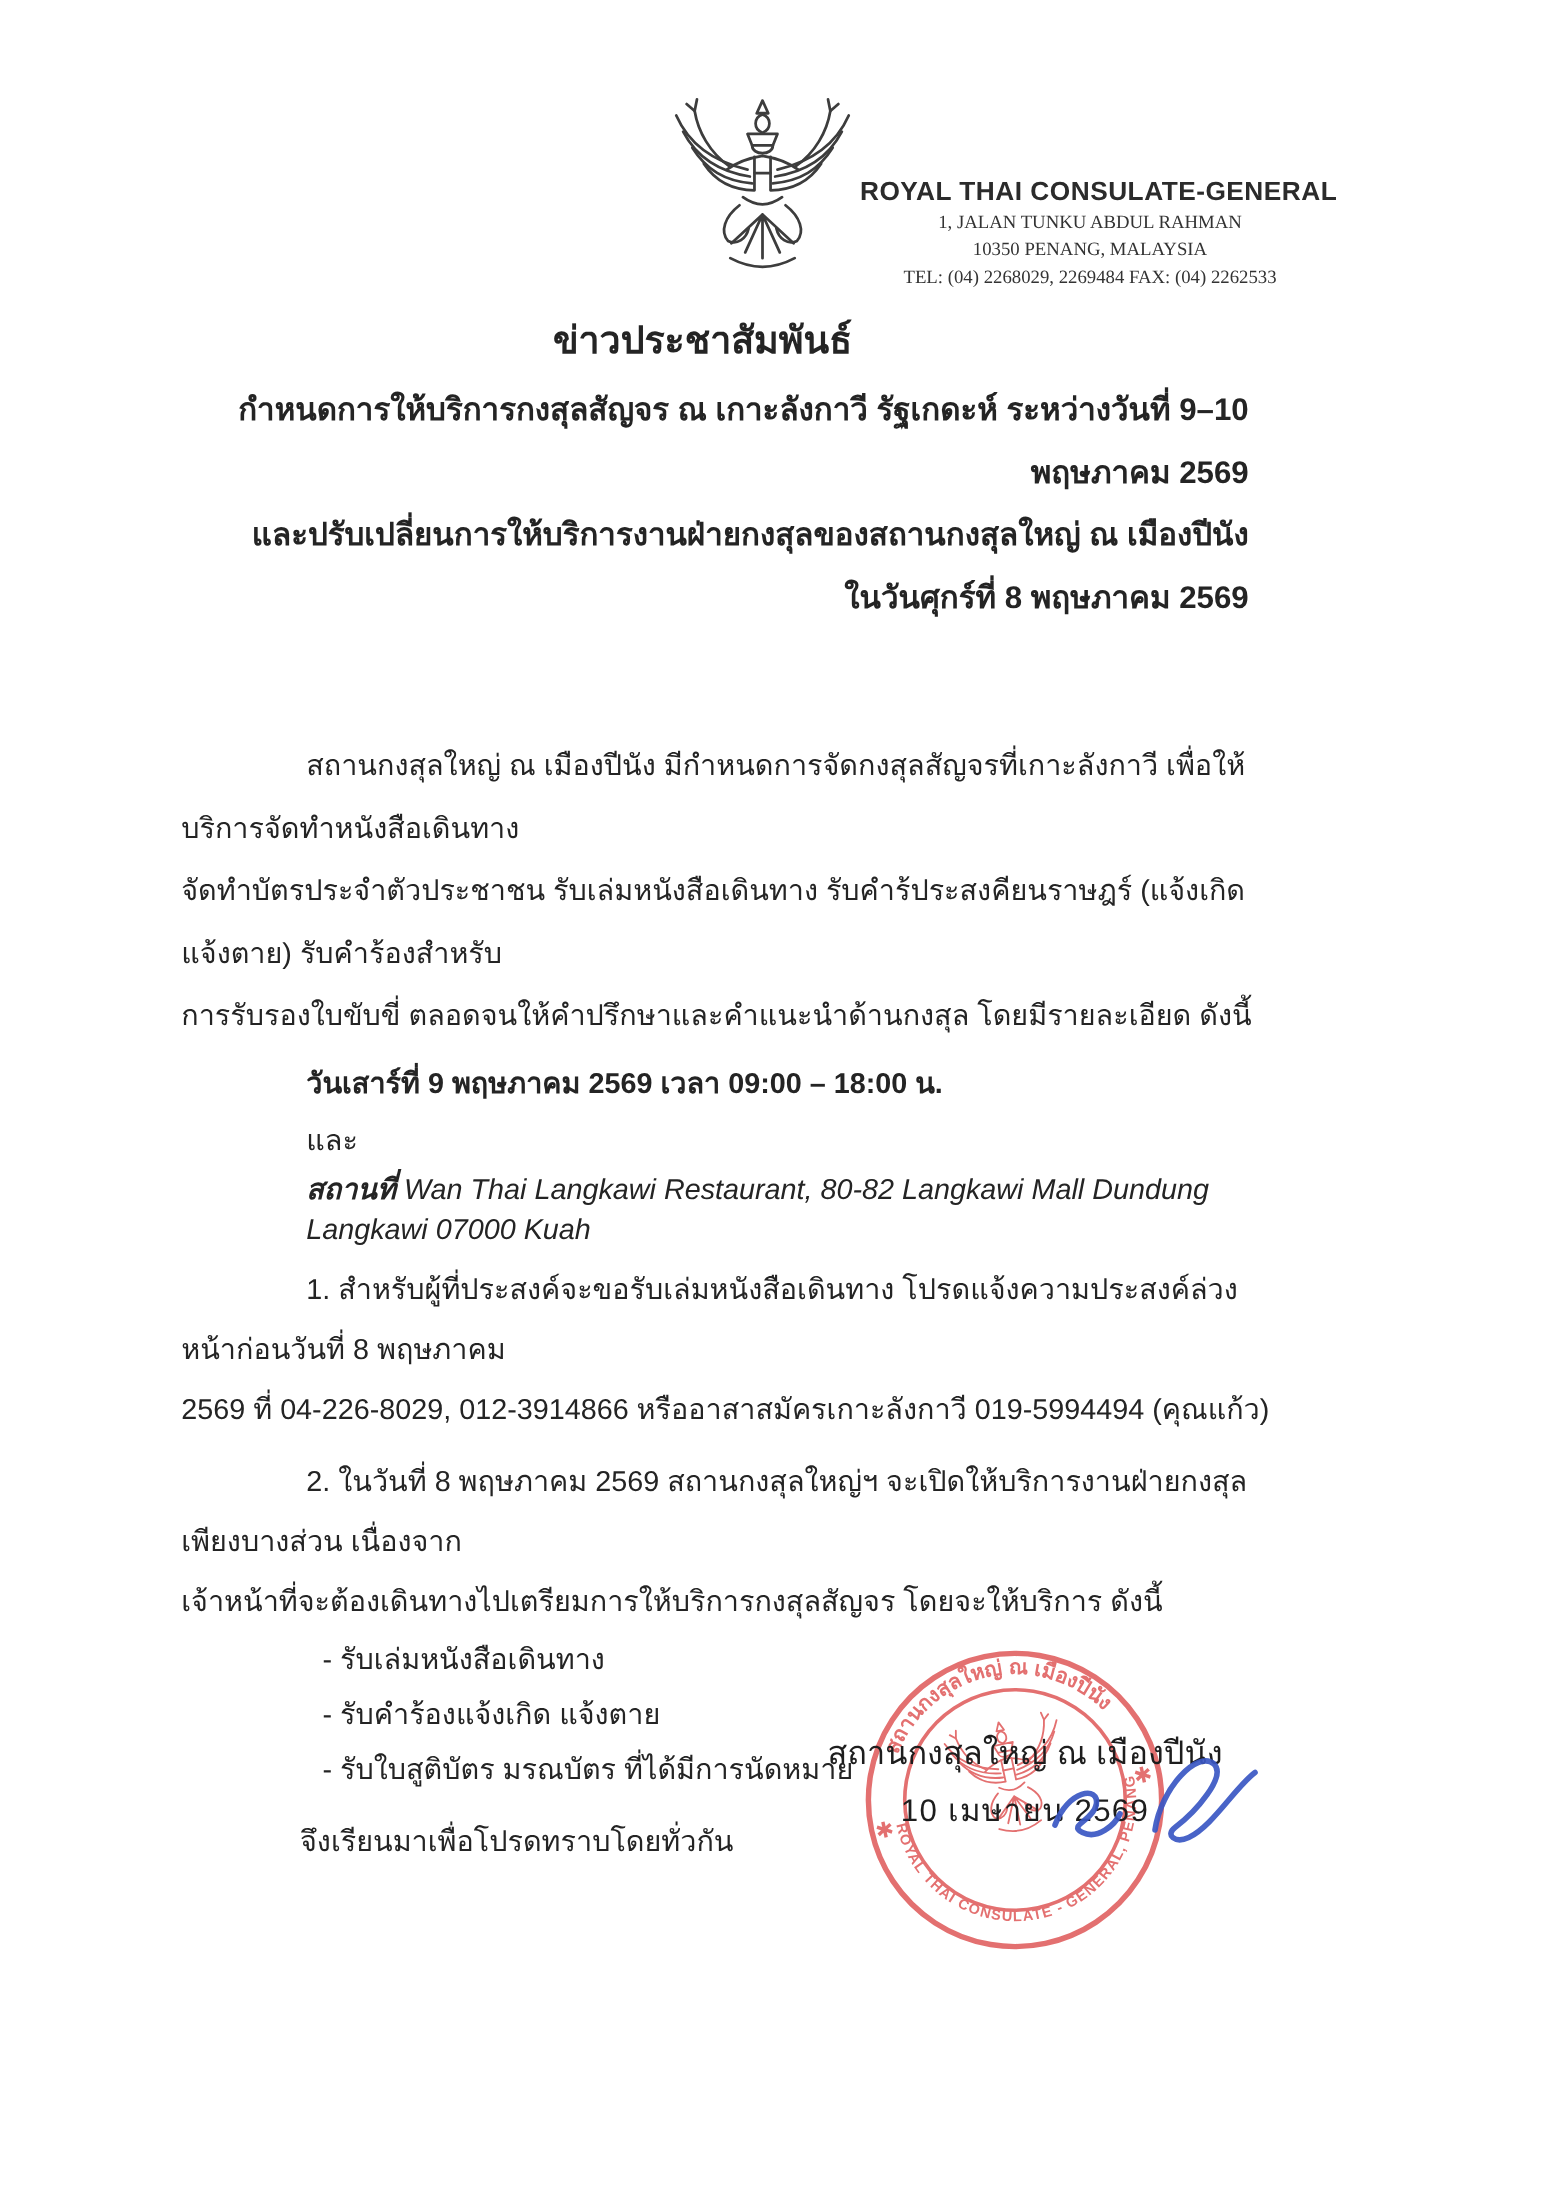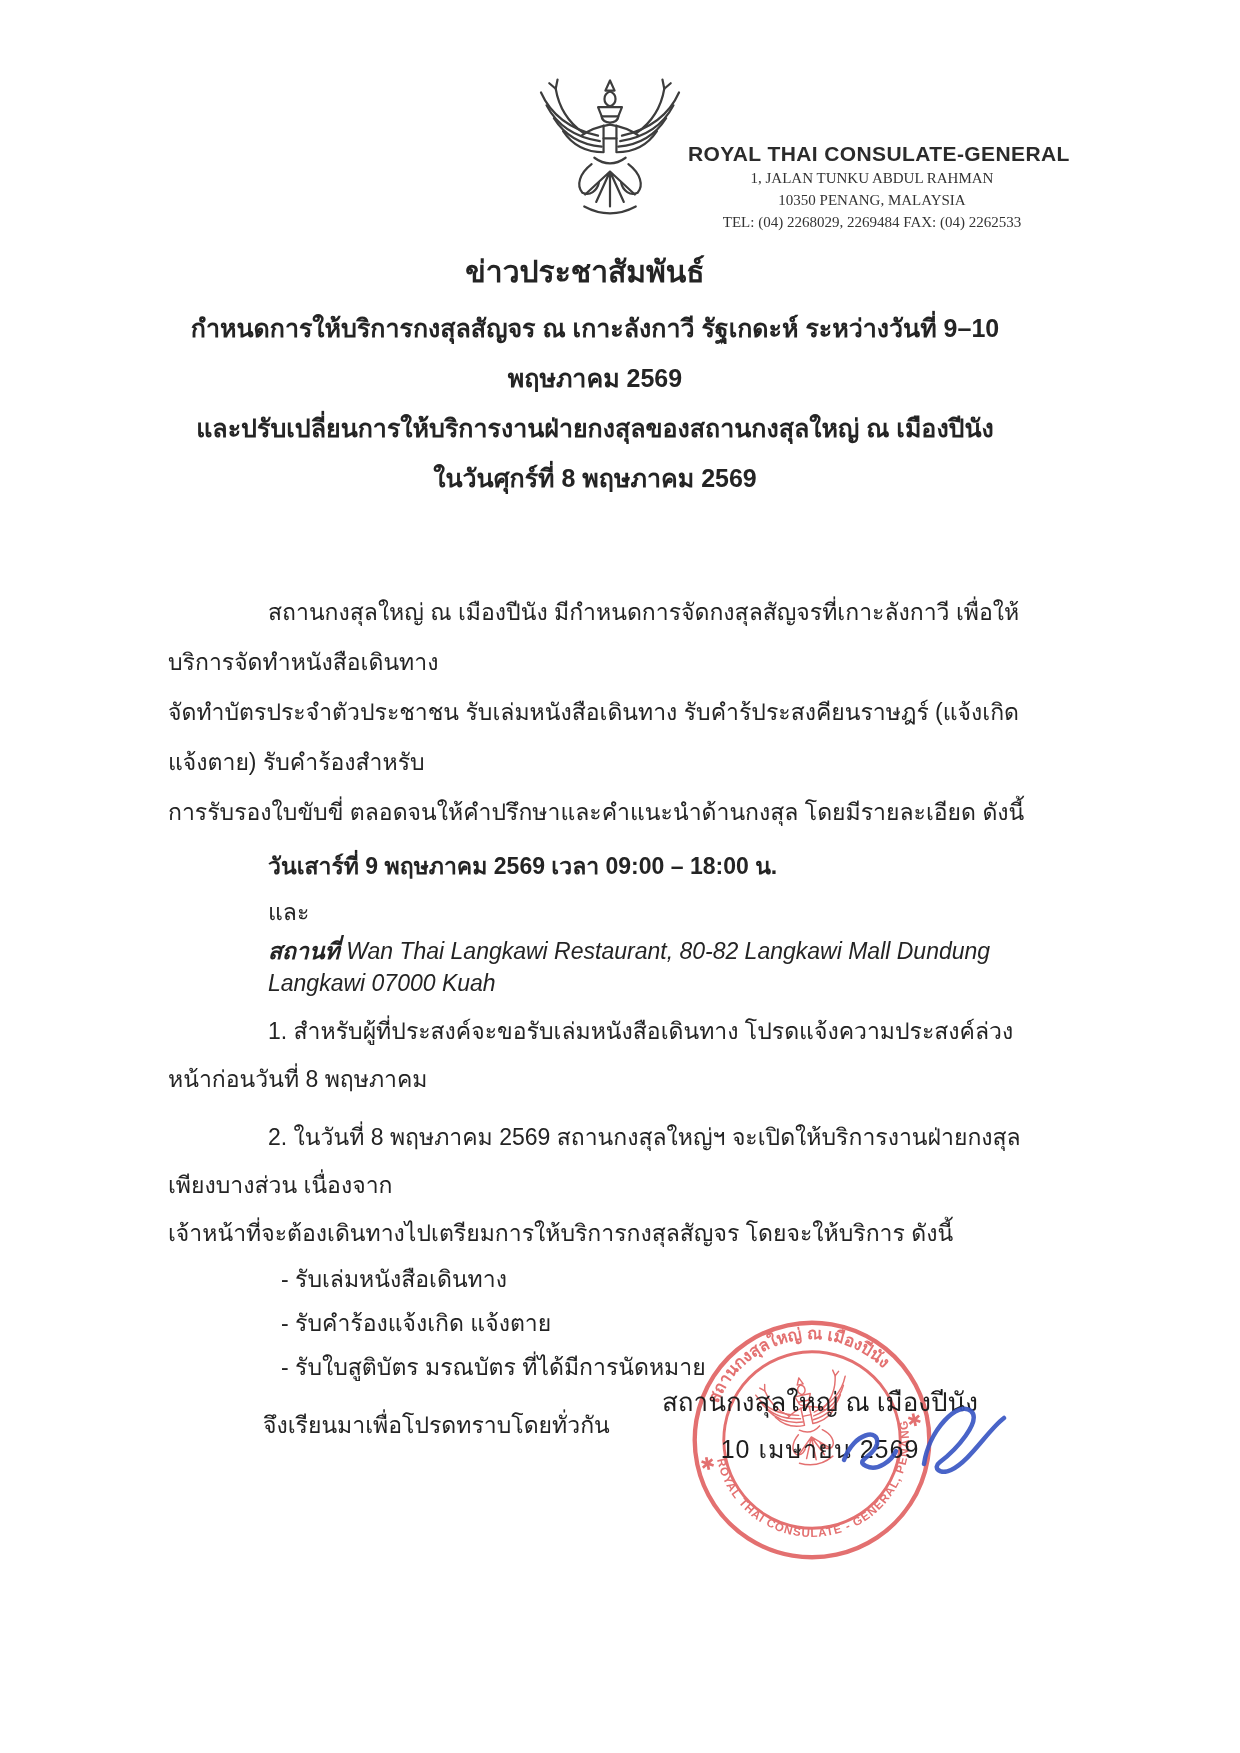--- a/index.html
+++ b/index.html
@@ -12,23 +12,23 @@
     color:#222;
     overflow:hidden;
   }
   
   .emblem{position:absolute;left:518px;top:70px;width:184px;height:170px;color:#3d3d3d;}
   .letterhead-right{position:absolute;left:688px;top:142px;width:368px;text-align:center;}
   .org-name{font-size:21px;font-weight:bold;letter-spacing:.4px;white-space:nowrap;color:#2b2b2b;}
   .addr{font-family:"Liberation Serif", serif;font-size:15px;line-height:20px;color:#333;margin-top:2px;white-space:nowrap;}
   
   .content{position:absolute;top:0;left:0;width:1114px;box-sizing:border-box;
-           padding:0 95px 0 145px;font-size:23px;color:#242424;margin-left:23px;}
+           padding:0 95px 0 145px;font-size:23px;color:#242424;}
   .doc-title{margin-top:248px;text-align:center;font-size:30px;font-weight:bold;margin-right:40px;}
-  .doc-subtitle{margin-top:8px;text-align:center;font-size:25px;font-weight:bold;line-height:50px;margin-right:20px;}
+  .doc-subtitle{margin-top:8px;text-align:right;font-size:25px;font-weight:bold;line-height:50px;margin-right:20px;}
   .intro{margin-top:84px;line-height:50px;}
   .indent{text-indent:100px;}
   .schedule{margin-top:6px;line-height:46px;margin-left:100px;}
   .sched-bold{font-weight:bold;}
   .location-line{margin-top:0;line-height:32px;margin-left:100px;font-style:italic;}
   .location-label{font-weight:bold;}
   .para{line-height:48px;}
   .para.first{margin-top:8px;}
   .para.second{margin-top:10px;}
   .services{line-height:44px;margin-left:113px;}
@@ -106,20 +106,21 @@
 
     <div class="schedule">
       <div class="sched-bold">วันเสาร์ที่ 9 พฤษภาคม 2569 เวลา 09:00 – 18:00 น.</div>
       <div>และ</div>
     </div>
 
     <div class="location-line"><span class="location-label">สถานที่</span><span> Wan Thai Langkawi Restaurant, 80-82 Langkawi Mall Dundung Langkawi 07000 Kuah</span></div>
 
     <div class="para first">
       <div class="indent">1. สำหรับผู้ที่ประสงค์จะขอรับเล่มหนังสือเดินทาง โปรดแจ้งความประสงค์ล่วงหน้าก่อนวันที่ 8 พฤษภาคม</div>
+      <div>2569 ที่ 04-226-8029, 012-3914866 หรืออาสาสมัครเกาะลังกาวี 019-5994494 (คุณแก้ว)</div>
     </div>
 
     <div class="para second">
       <div class="indent">2. ในวันที่ 8 พฤษภาคม 2569 สถานกงสุลใหญ่ฯ จะเปิดให้บริการงานฝ่ายกงสุลเพียงบางส่วน เนื่องจาก</div>
       <div>เจ้าหน้าที่จะต้องเดินทางไปเตรียมการให้บริการกงสุลสัญจร โดยจะให้บริการ ดังนี้</div>
     </div>
 
     <div class="services">
       <div>- รับเล่มหนังสือเดินทาง</div>
       <div>- รับคำร้องแจ้งเกิด แจ้งตาย</div>

